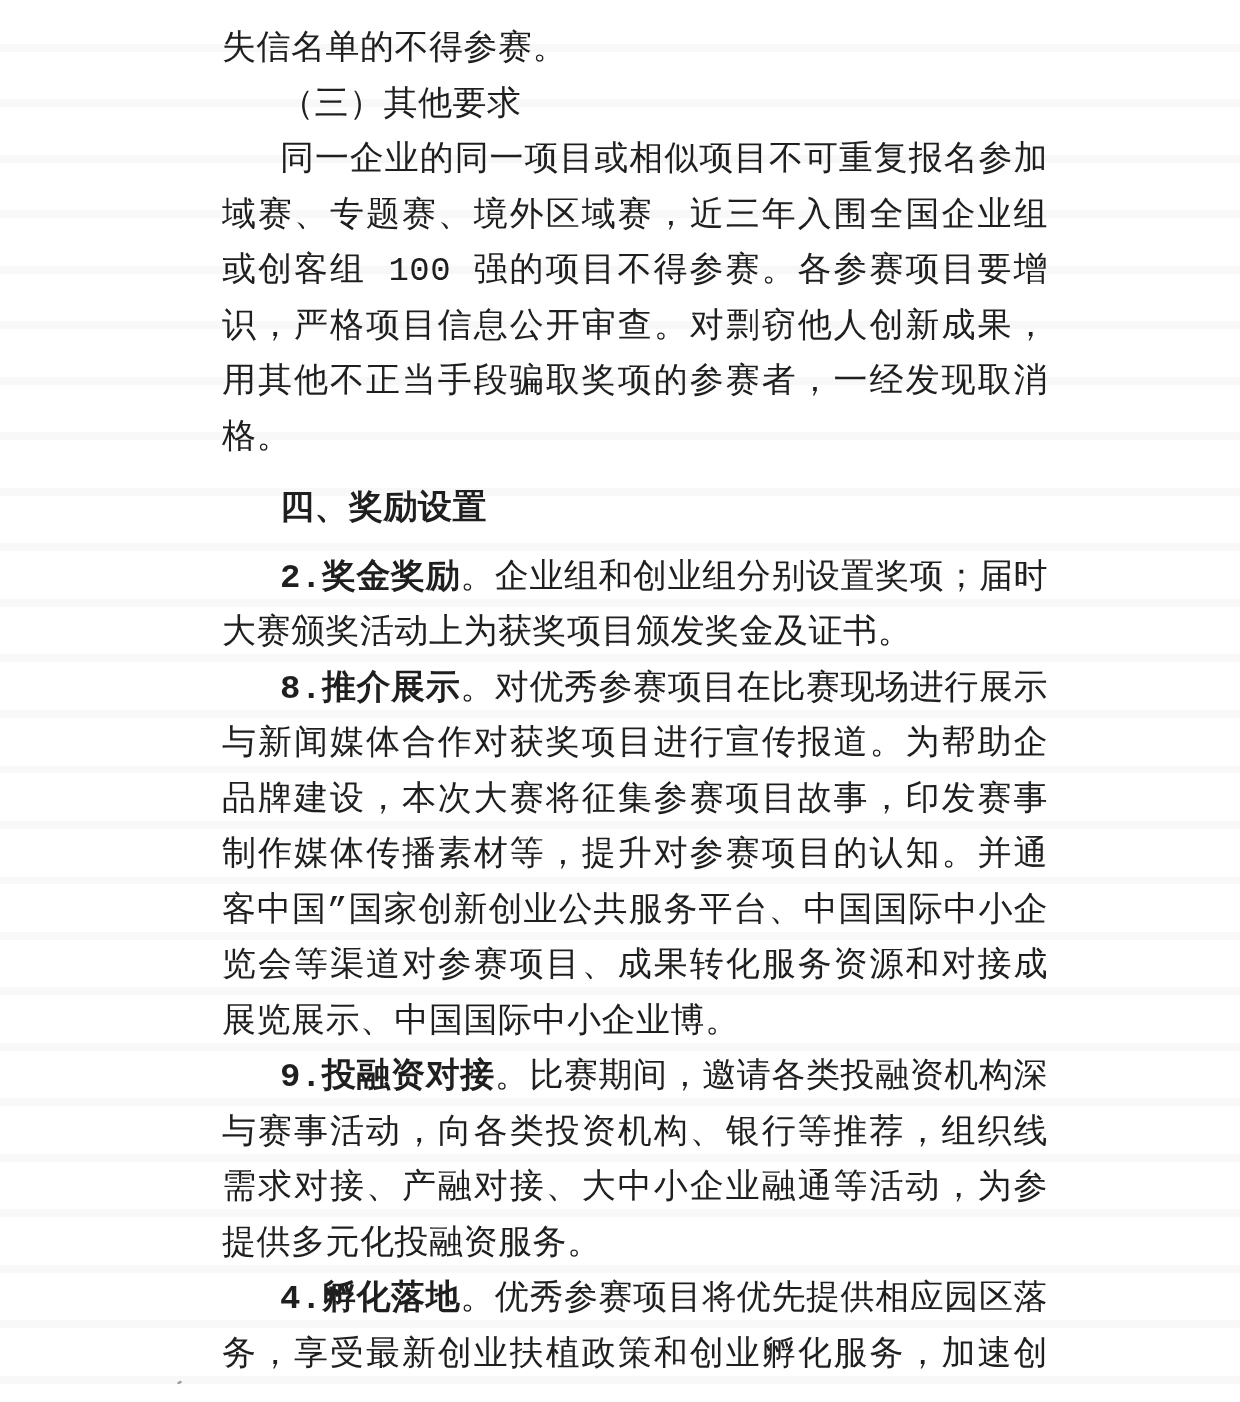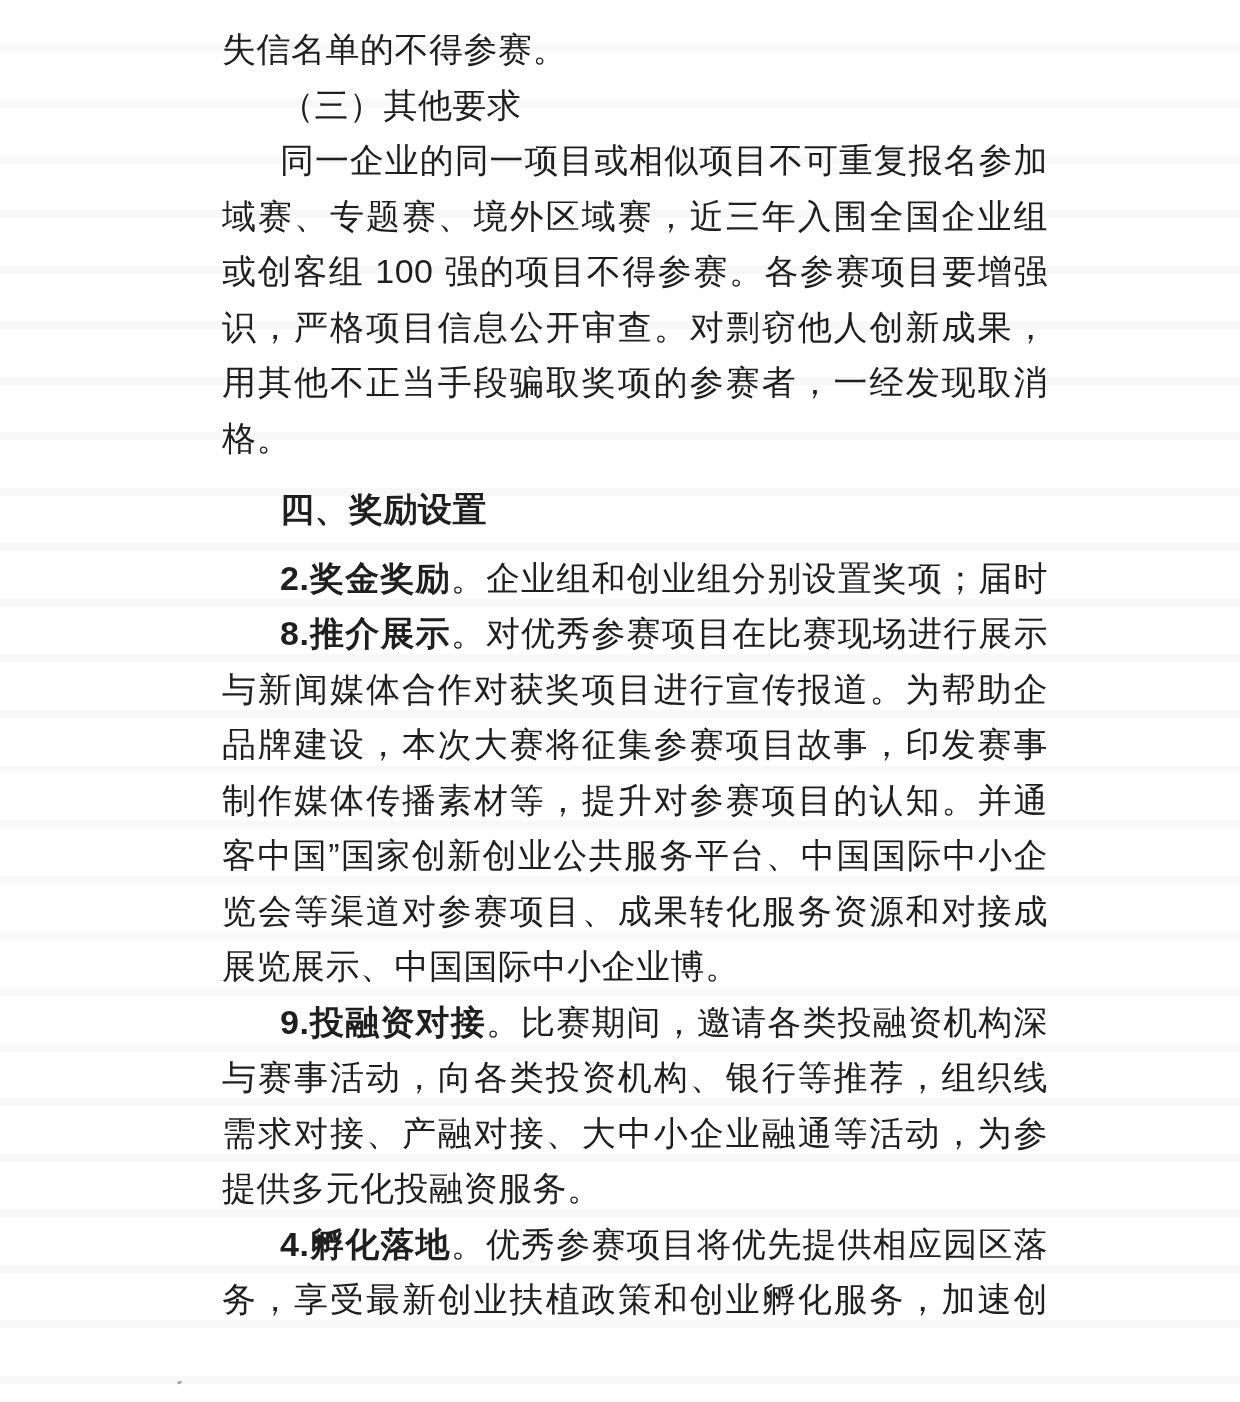--- a/index.html
+++ b/index.html
@@ -8,21 +8,21 @@
     background: #ffffff;
     width: 1240px;
     height: 1402px;
     overflow: hidden;
   }
   #page {
     position: relative;
     width: 1240px;
     height: 1402px;
     background: #ffffff;
-    font-family: Liberation Sans, sans-serif;
+    font-family: Liberation Mono, monospace;
     color: #1f1f1f;
   }
   
   #page::before {
     content: "";
     position: absolute;
     inset: 0;
     pointer-events: none;
     background: repeating-linear-gradient(
       to bottom,
@@ -87,20 +87,21 @@
     <div class="line fill indent"><span>同一企业的同一项目或相似项目不可重复报名参加区</span></div>
     <div class="line fill"><span>域赛、专题赛、境外区域赛，近三年入围全国企业组 500 强</span></div>
     <div class="line fill"><span>或创客组 100 强的项目不得参赛。各参赛项目要增强保密意</span></div>
     <div class="line fill"><span>识，严格项目信息公开审查。对剽窃他人创新成果，以及使</span></div>
     <div class="line fill"><span>用其他不正当手段骗取奖项的参赛者，一经发现取消参赛资</span></div>
     <div class="line"><span>格。</span></div>
 
     <div class="line heading indent"><span>四、奖励设置</span></div>
 
     <div class="line fill indent"><span class="b">2.奖金奖励</span><span>。企业组和创业组分别设置奖项；届时将在</span></div>
+    <div class="line"><span>大赛颁奖活动上为获奖项目颁发奖金及证书。</span></div>
 
     <div class="line fill indent"><span class="b">8.推介展示</span><span>。对优秀参赛项目在比赛现场进行展示宣传。</span></div>
     <div class="line fill"><span>与新闻媒体合作对获奖项目进行宣传报道。为帮助企业完善</span></div>
     <div class="line fill"><span>品牌建设，本次大赛将征集参赛项目故事，印发赛事手册、</span></div>
     <div class="line fill"><span>制作媒体传播素材等，提升对参赛项目的认知。并通过“创</span></div>
     <div class="line fill"><span>客中国”国家创新创业公共服务平台、中国国际中小企业博</span></div>
     <div class="line fill"><span>览会等渠道对参赛项目、成果转化服务资源和对接成果进行</span></div>
     <div class="line"><span>展览展示、中国国际中小企业博。</span></div>
 
     <div class="line fill indent"><span class="b">9.投融资对接</span><span>。比赛期间，邀请各类投融资机构深度参</span></div>

